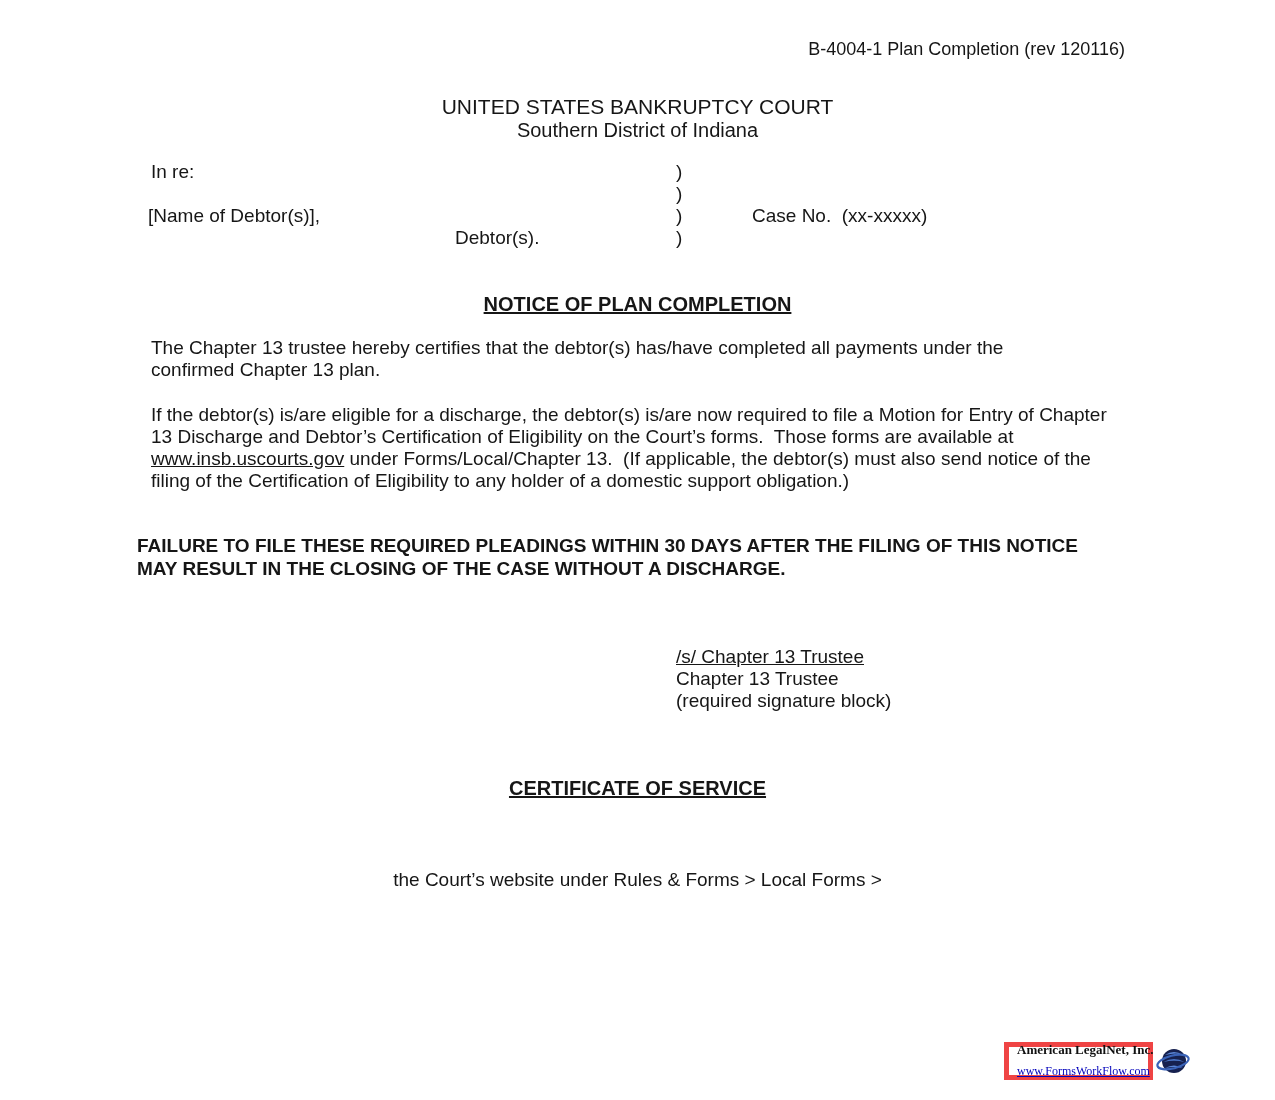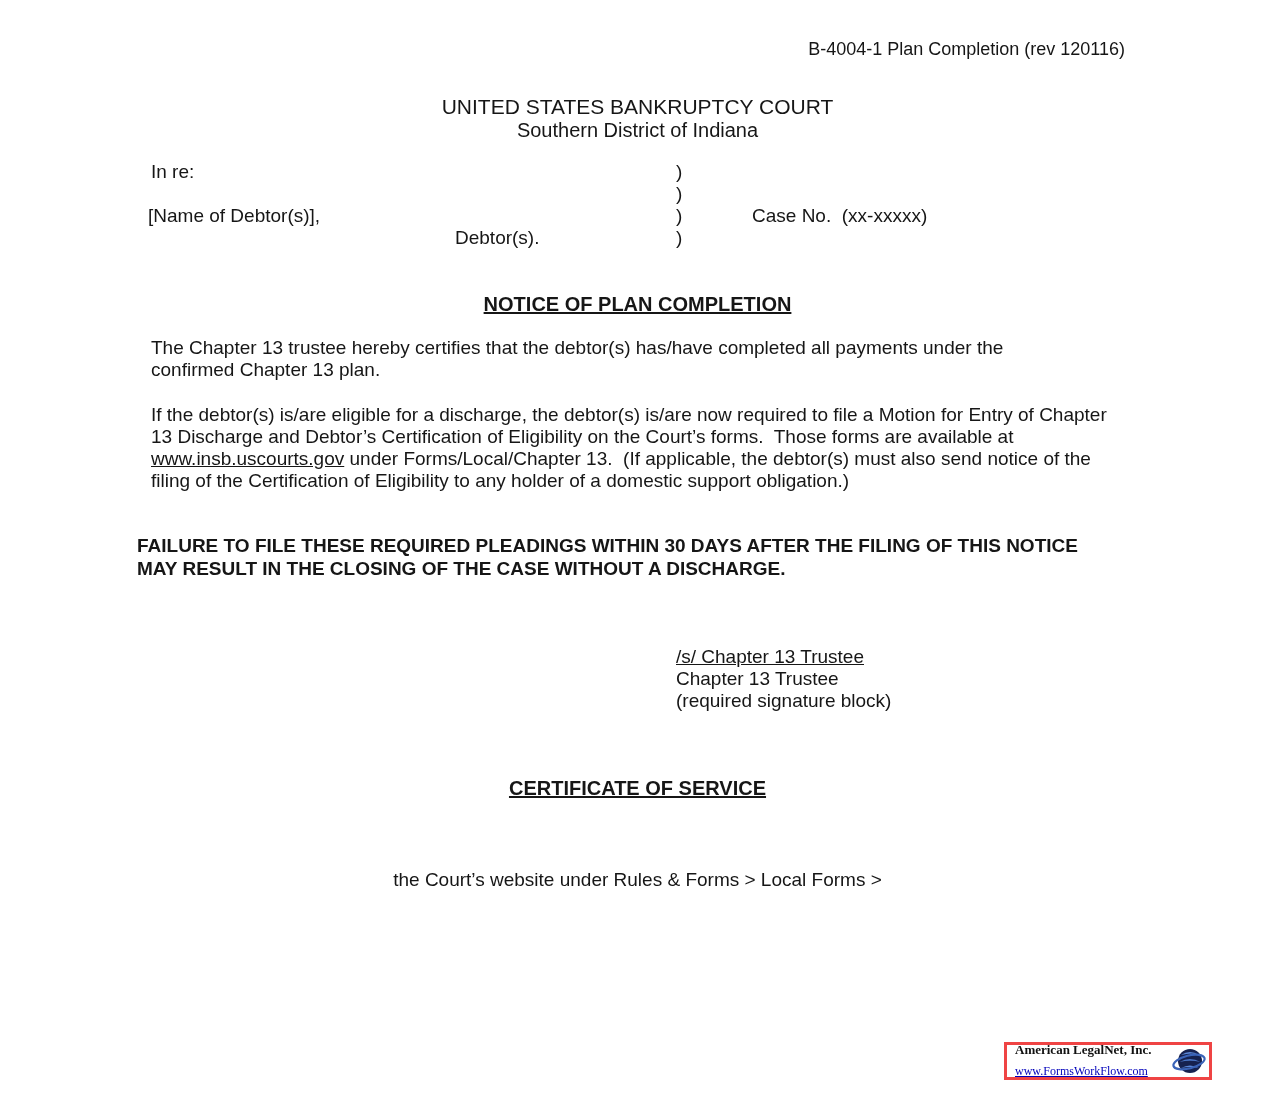--- a/index.html
+++ b/index.html
@@ -17,22 +17,22 @@
   }
   .abs { position:absolute; white-space:pre-wrap; }
   .center { left:0; right:0; text-align:center; }
   .bold { font-weight:bold; }
   .ul { text-decoration:underline; }
   .doclink { text-decoration:underline; color:inherit; cursor:pointer; }
 
   .vendor-box {
     position:absolute;
     left:1004px; top:1042px;
-    width:208px; height:38px;
-    border:3px solid #ef4444;
+    width:149px; height:38px;
+    border:5px solid #ef4444;
     display:flex;
     align-items:center;
     padding:2px 2px 2px 8px;
     background:#ffffff;
     font-family:"Liberation Serif", serif;
   }
   .vendor-text { flex:1 1 auto; line-height:1.15; }
   .vendor-name { font-weight:bold; font-size:13px; color:#111; white-space:nowrap; }
   .vendor-url  { font-size:12px; text-decoration:underline; white-space:nowrap; display:inline-block; }
   .globe { flex:0 0 auto; width:36px; height:32px; margin-left:2px; }

